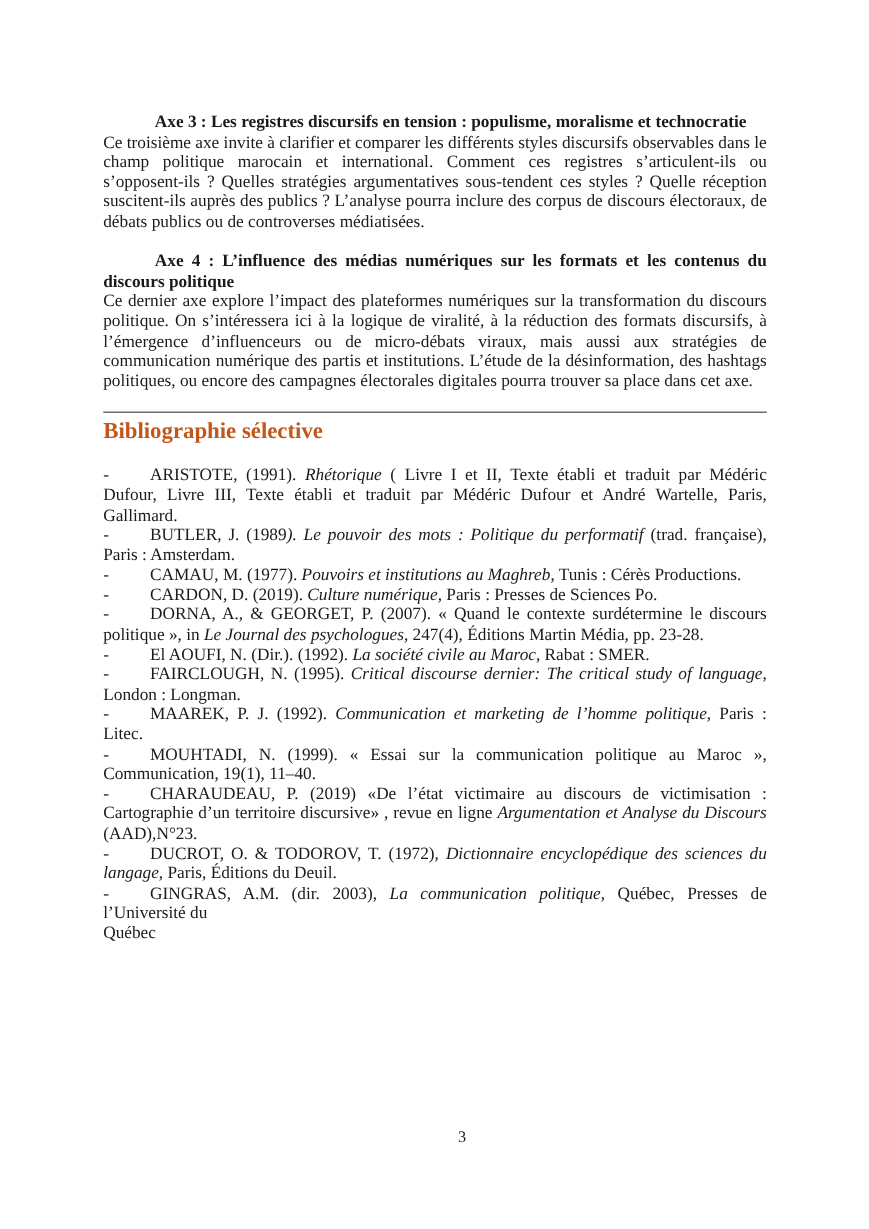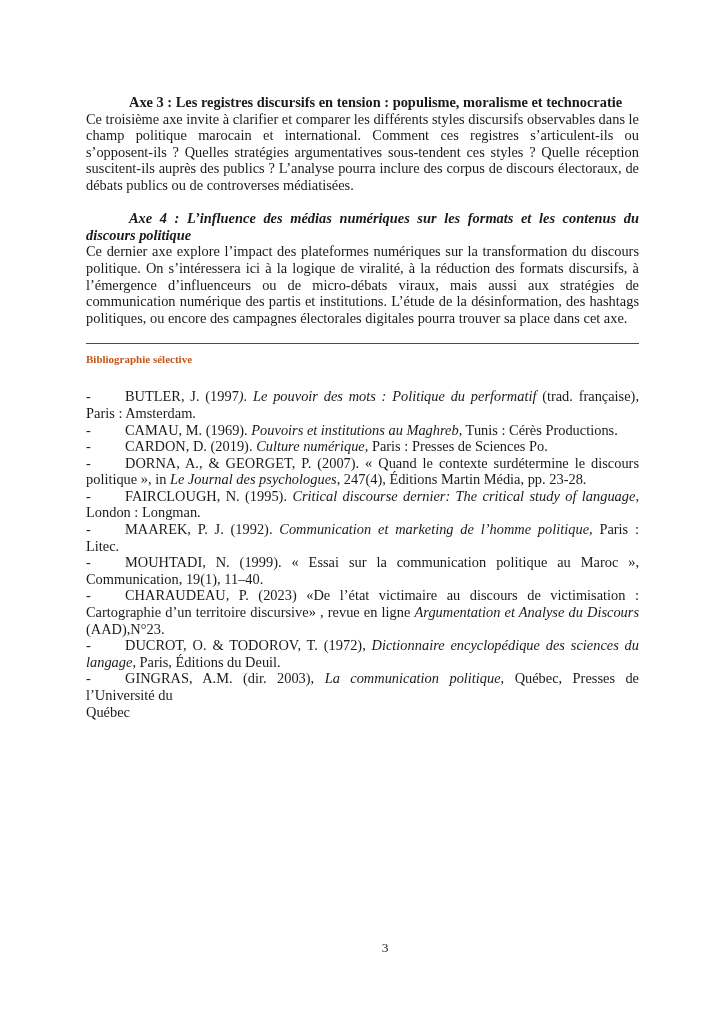--- a/index.html
+++ b/index.html
@@ -28,30 +28,29 @@
     text-align: justify;
     font-size: 14.4px;
     line-height: 16.6px;
   }
   .axe-heading {
     font-weight: bold;
     text-indent: 43px;
   }
   .gap-above {
     margin-top: 16.6px !important;
-    font-style: italic;
   }
   .rule {
     border-top: 1px solid #4a4a4a;
     margin-top: 17px;
     height: 0;
   }
   .bib-title {
     margin: 6px 0 19px 0;
-    font-size: 11px;
+    font-size: 19px;
     line-height: 19px;
     font-weight: bold;
   }
   .bib-entry .dash {
     display: inline-block;
     width: 39px;
   }
   .it {
     font-style: italic;
   }
@@ -75,28 +74,30 @@
     <p>Ce troisième axe invite à clarifier et comparer les différents styles discursifs observables dans le champ politique marocain et international. Comment ces registres s’articulent-ils ou s’opposent-ils ? Quelles stratégies argumentatives sous-tendent ces styles ? Quelle réception suscitent-ils auprès des publics ? L’analyse pourra inclure des corpus de discours électoraux, de débats publics ou de controverses médiatisées.</p>
 
     <p class="axe-heading gap-above">Axe 4 : L’influence des médias numériques sur les formats et les contenus du discours politique</p>
     <p>Ce dernier axe explore l’impact des plateformes numériques sur la transformation du discours politique. On s’intéressera ici à la logique de viralité, à la réduction des formats discursifs, à l’émergence d’influenceurs ou de micro-débats viraux, mais aussi aux stratégies de communication numérique des partis et institutions. L’étude de la désinformation, des hashtags politiques, ou encore des campagnes électorales digitales pourra trouver sa place dans cet axe.</p>
 
     <div class="rule"></div>
 
     <h2 class="bib-title" style="color: rgb(194, 87, 28);">Bibliographie sélective</h2>
 
     <div id="bib-entries">
-        <p class="bib-entry"><span class="dash">-</span><span>BUTLER, J. (1997</span><span class="it">). Le pouvoir des mots : Politique du performatif</span><span> (trad. française), Paris : Amsterdam.</span></p>
-        <p class="bib-entry"><span class="dash">-</span><span>CAMAU, M. (1969). </span><span class="it">Pouvoirs et institutions au Maghreb</span><span>, Tunis : Cérès Productions.</span></p>
+        <p class="bib-entry"><span class="dash">-</span><span>ARISTOTE, (1991). </span><span class="it">Rhétorique</span><span> ( Livre I et II, Texte établi et traduit par Médéric Dufour, Livre III, Texte établi et traduit par Médéric Dufour et André Wartelle, Paris, Gallimard.</span></p>
+        <p class="bib-entry"><span class="dash">-</span><span>BUTLER, J. (1989</span><span class="it">). Le pouvoir des mots : Politique du performatif</span><span> (trad. française), Paris : Amsterdam.</span></p>
+        <p class="bib-entry"><span class="dash">-</span><span>CAMAU, M. (1977). </span><span class="it">Pouvoirs et institutions au Maghreb</span><span>, Tunis : Cérès Productions.</span></p>
         <p class="bib-entry"><span class="dash">-</span><span>CARDON, D. (2019). </span><span class="it">Culture numérique</span><span>, Paris : Presses de Sciences Po.</span></p>
         <p class="bib-entry"><span class="dash">-</span><span>DORNA, A., &amp; GEORGET, P. (2007). « Quand le contexte surdétermine le discours politique », in </span><span class="it">Le Journal des psychologues</span><span>, 247(4), Éditions Martin Média, pp. 23-28.</span></p>
+        <p class="bib-entry"><span class="dash">-</span><span>El AOUFI, N. (Dir.). (1992). </span><span class="it">La société civile au Maroc</span><span>, Rabat : SMER.</span></p>
         <p class="bib-entry"><span class="dash">-</span><span>FAIRCLOUGH, N. (1995). </span><span class="it">Critical discourse dernier: The critical study of language</span><span>, London : Longman.</span></p>
         <p class="bib-entry"><span class="dash">-</span><span>MAAREK, P. J. (1992). </span><span class="it">Communication et marketing de l’homme politique</span><span>, Paris : Litec.</span></p>
         <p class="bib-entry"><span class="dash">-</span><span>MOUHTADI, N. (1999). « Essai sur la communication politique au Maroc », Communication, 19(1), 11–40.</span></p>
-        <p class="bib-entry"><span class="dash">-</span><span>CHARAUDEAU, P. (2023) «De l’état victimaire au discours de victimisation : Cartographie d’un territoire discursive» , revue en ligne </span><span class="it">Argumentation et Analyse du Discours</span><span> (AAD),N°23.</span></p>
+        <p class="bib-entry"><span class="dash">-</span><span>CHARAUDEAU, P. (2019) «De l’état victimaire au discours de victimisation : Cartographie d’un territoire discursive» , revue en ligne </span><span class="it">Argumentation et Analyse du Discours</span><span> (AAD),N°23.</span></p>
         <p class="bib-entry"><span class="dash">-</span><span>DUCROT, O. &amp; TODOROV, T. (1972), </span><span class="it">Dictionnaire encyclopédique des sciences du langage</span><span>, Paris, Éditions du Deuil.</span></p>
         <p class="bib-entry"><span class="dash">-</span><span>GINGRAS, A.M. (dir. 2003), </span><span class="it">La communication politique</span><span>, Québec, Presses de l’Université du</span><br><span>Québec</span></p>
       </div>
 
   </div>
 
   <div class="page-number">3</div>
 </div>
 
 </body></html>

